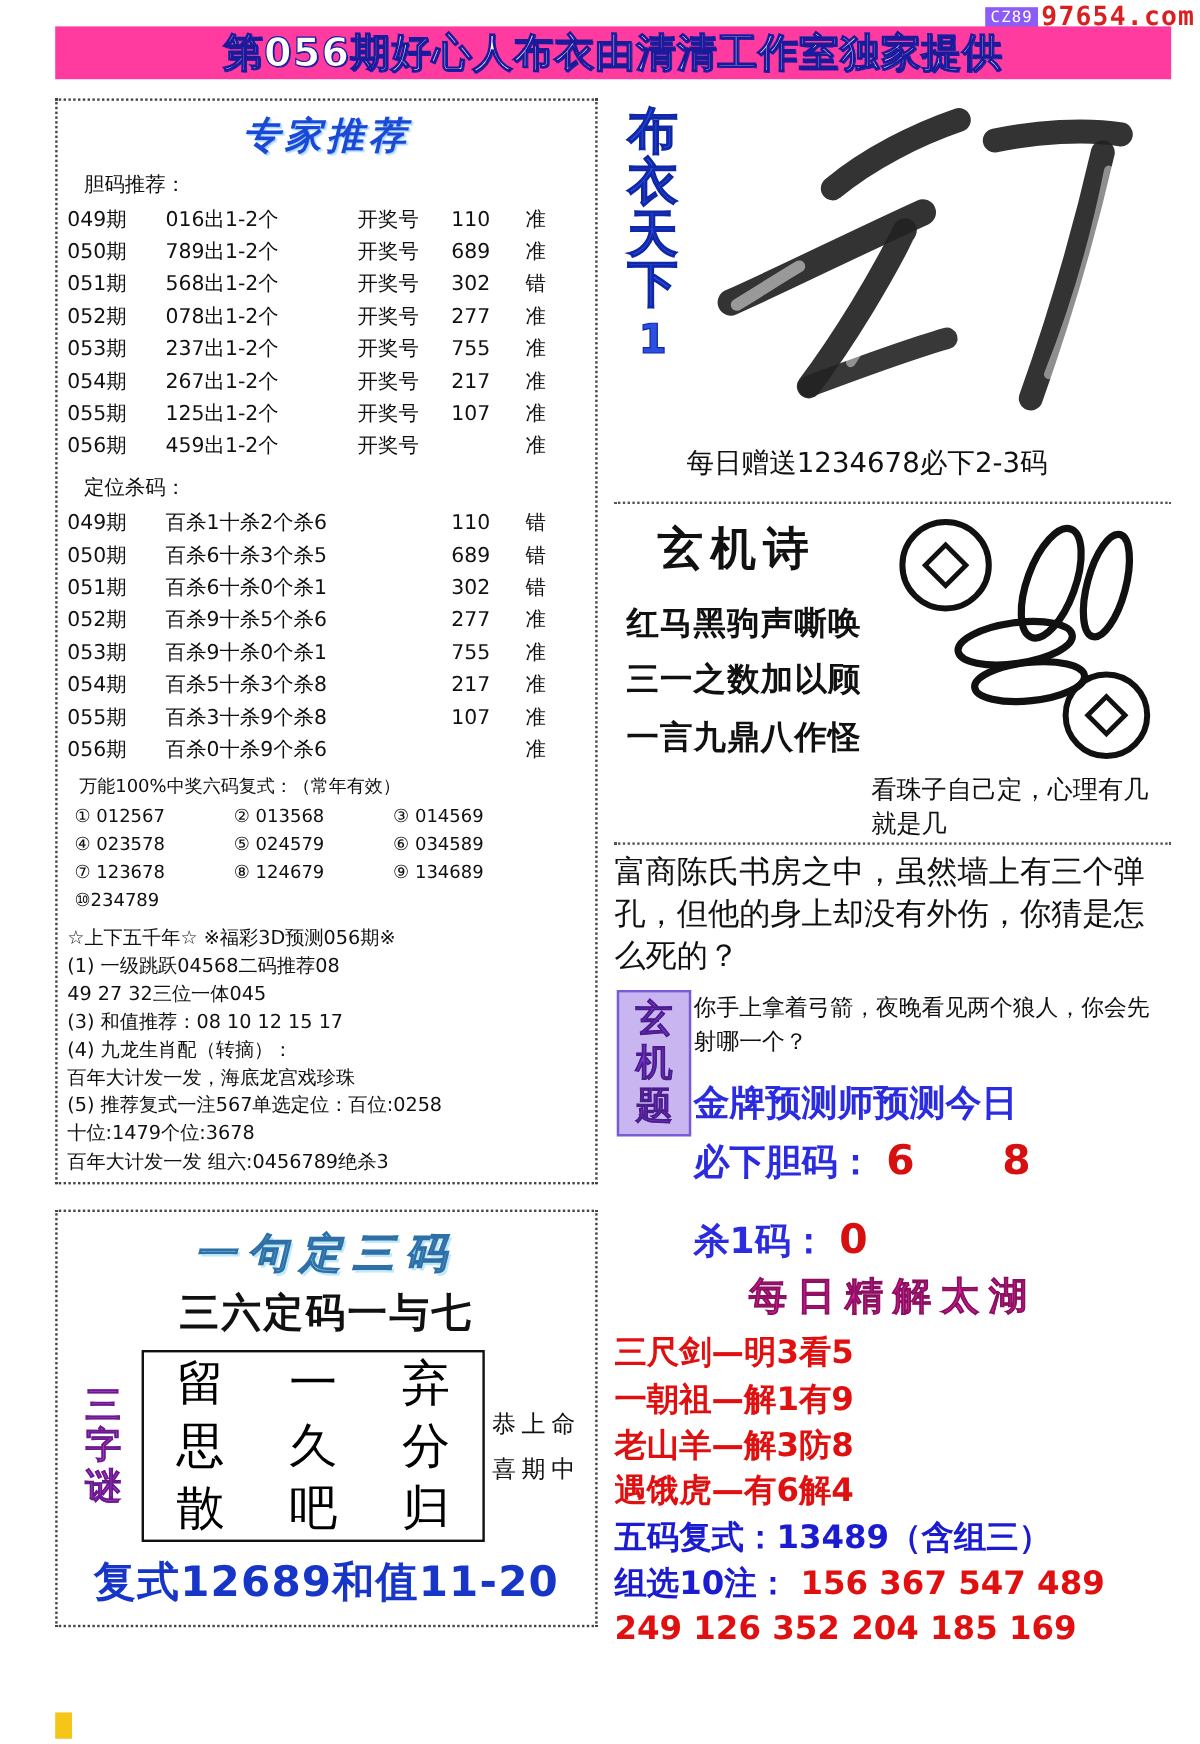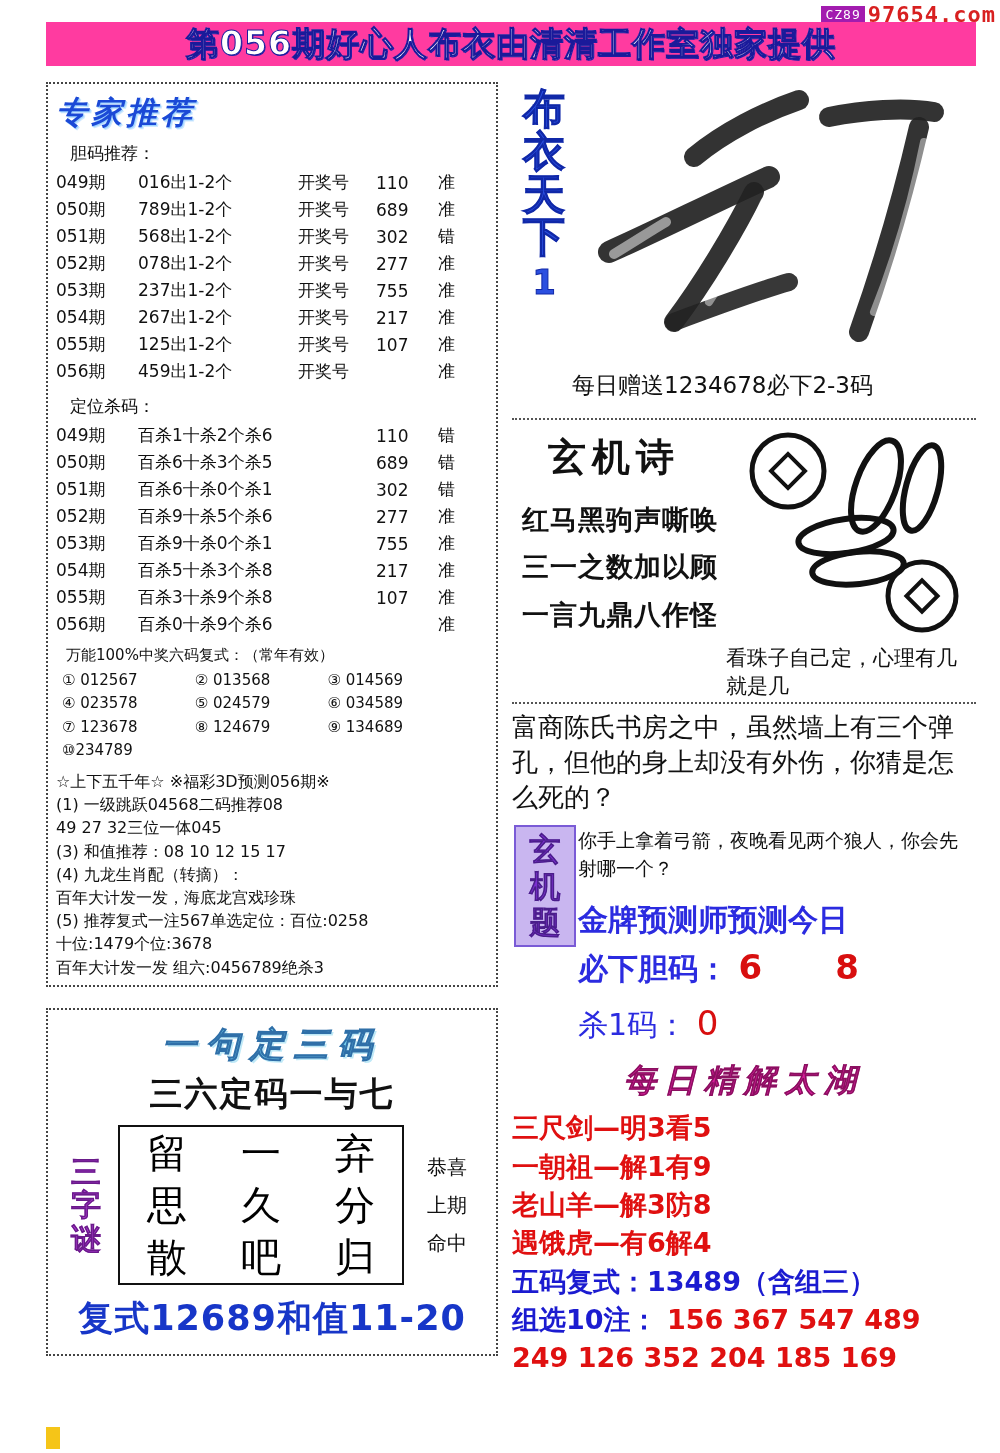--- a/index.html
+++ b/index.html
@@ -9,21 +9,21 @@
     font-family:"DejaVu Sans","Liberation Sans",sans-serif;
     position:relative;overflow:hidden;
   }
   .page{position:relative;width:1000px;height:1453px;}
 
   
   .watermark{
     position:absolute;top:2px;right:4px;display:flex;align-items:center;gap:3px;
   }
   .wm-tag{
-    background:#a21caf;color:#fff;font-size:13px;padding:1px 4px;letter-spacing:1px;
+    background:#8b5cf6;color:#fff;font-size:13px;padding:1px 4px;letter-spacing:1px;
     font-family:"DejaVu Sans Mono","Liberation Mono",monospace;
   }
   .wm-num{
     color:#d82020;font-size:22px;font-weight:bold;letter-spacing:1px;
     font-family:"DejaVu Sans Mono","Liberation Mono",monospace;
   }
 
   
   .header{
     position:absolute;left:46px;top:22px;width:930px;height:44px;
@@ -39,21 +39,21 @@
 
   
   .left-col{position:absolute;left:46px;top:82px;width:452px;}
   .box{
     border:2px dotted #444;
     padding:6px 8px;
     box-sizing:border-box;
     background:#fff;
   }
   .title-expert{
-    font-size:31px;font-weight:bold;color:#1b49d6;
+    text-align:center;font-size:31px;font-weight:bold;color:#1b49d6;
     letter-spacing:4px;margin:2px 0 8px 0;
     text-shadow:1px 1px 0 #9fd4ff, 2px 2px 0 #cfe8ff;
     font-style:italic;
   }
   .sub-label{font-size:17px;color:#111;margin:2px 0 4px 14px;}
   table.rows{border-collapse:collapse;width:100%;font-size:17px;color:#111;}
   table.rows td{padding:2px 0;white-space:nowrap;}
   td.c-period{width:82px;padding-left:18px;}
   td.c-desc{width:auto;}
   td.c-open{width:78px;}
@@ -85,21 +85,21 @@
     line-height:1.12;-webkit-text-stroke:0.5px #6a1b8a;
   }
   .riddle-grid{
     flex:1;border:2px solid #111;
     display:grid;grid-template-columns:repeat(3,1fr);
     font-size:40px;text-align:center;line-height:1.25;
     font-family:"DejaVu Serif","Liberation Serif",serif;
   }
   .riddle-grid div{padding:1px 0;}
   .riddle-right{
-    width:74px;font-size:20px;color:#111;display:flex;flex-direction:column;
+    width:74px;font-size:20px;color:#111;display:flex;flex-direction:row;
     justify-content:center;align-items:center;line-height:1.9;
   }
   .fushi{
     text-align:center;font-size:35px;font-weight:bold;color:#1736c8;
     letter-spacing:1px;margin:6px 0 2px 0;
   }
 
   
   .right-col{position:absolute;left:512px;top:82px;width:464px;}
   .buyi-wrap{position:relative;height:330px;}
@@ -153,28 +153,28 @@
   }
   .xuanji-q{
     position:absolute;left:66px;top:2px;font-size:19px;color:#111;line-height:1.45;
   }
   .xuanji-gold{
     position:absolute;left:66px;top:72px;font-size:30px;color:#2b2be0;font-weight:bold;
     line-height:1.5;
   }
   .xuanji-gold .big{color:#d80f0f;font-size:34px;}
   .xuanji-kill{
-    position:absolute;left:66px;top:178px;font-size:30px;color:#2b2be0;font-weight:normal;
+    position:absolute;left:66px;top:188px;font-size:30px;color:#2b2be0;font-weight:bold;
   }
   .xuanji-kill .big{color:#d80f0f;font-size:34px;}
 
   .taihu-title{
     text-align:center;font-size:32px;font-weight:bold;color:#d81b9a;
     letter-spacing:8px;margin:4px 0 6px 0;
-    -webkit-text-stroke:0.5px #8a1060;font-style:italic;
+    -webkit-text-stroke:0.5px #8a1060;
   }
   .taihu-lines{font-size:27px;color:#e01010;line-height:1.42;font-weight:bold;}
   .taihu-lines .blue{color:#1b1bd0;}
 
   
   .footer-mark{
     position:absolute;left:46px;bottom:4px;width:14px;height:22px;background:#f5c518;
   }
 </style>
 </head>

